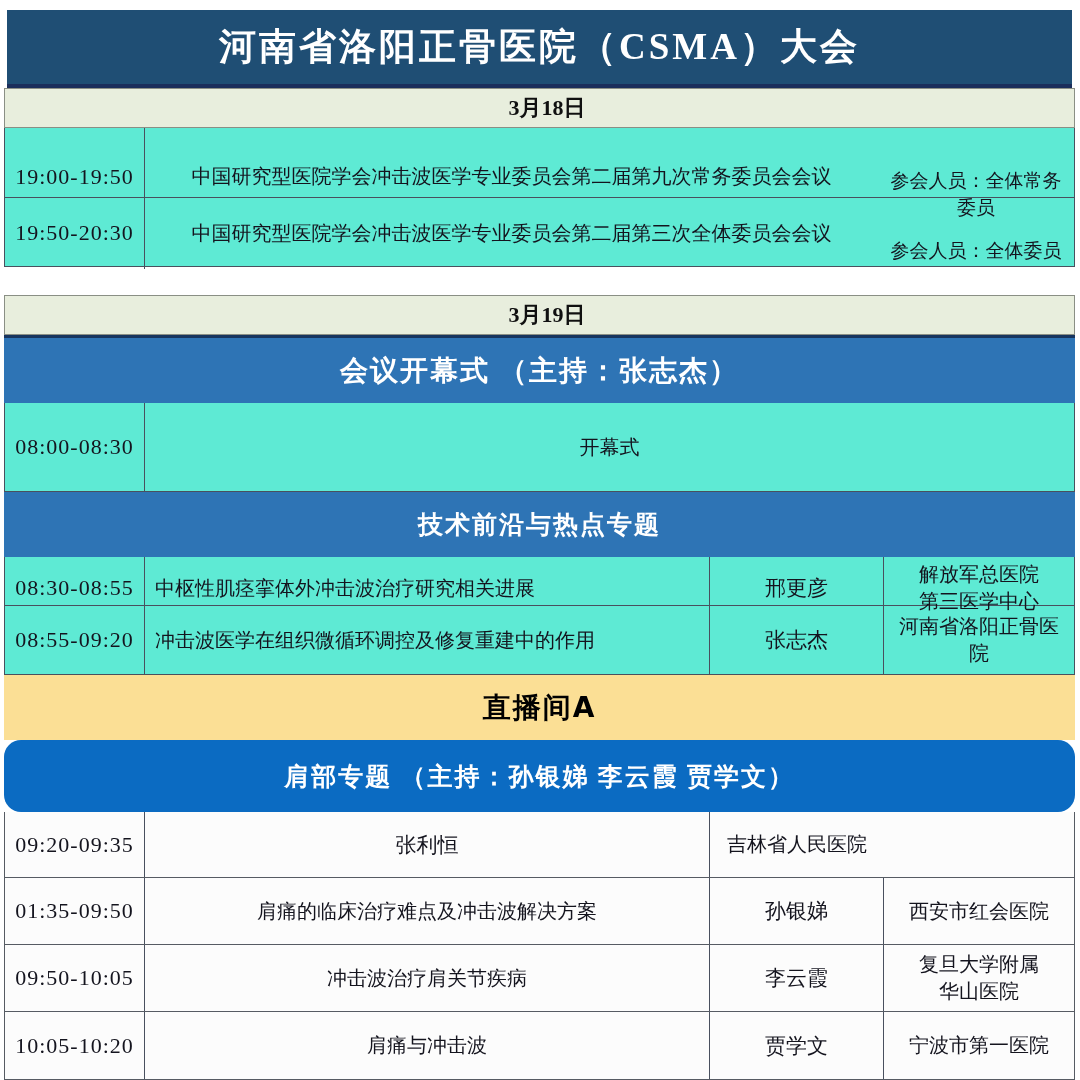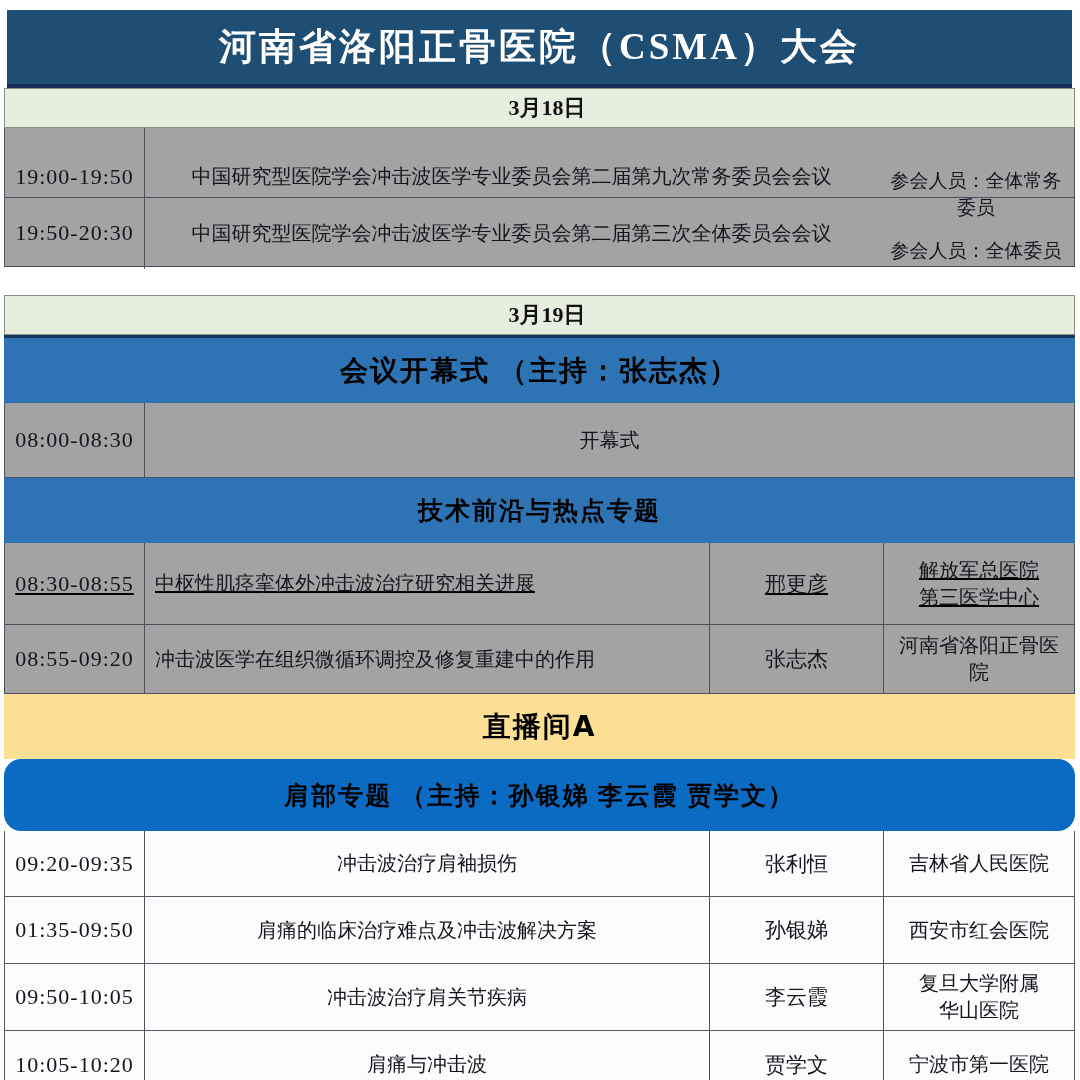--- a/index.html
+++ b/index.html
@@ -12,49 +12,49 @@
     display:flex; align-items:center; justify-content:center;
     color:#ffffff; font-size:37px; font-weight:bold; letter-spacing:3px; margin:0 3px; }
 
   
   .date-bar { height:40px; background:#E8EEDD; border:1px solid #8a8f85;
     display:flex; align-items:center; justify-content:center;
     font-size:22px; font-weight:600; color:#101010;padding-left:15px; }
 
   
   .tbl { border:1px solid #49505E; border-top:none; }
-  .t-row { display:grid; background:#a3a3a3; border-bottom:1px solid #49505E; }
+  .t-row { display:grid; background:#5eead4; border-bottom:1px solid #49505E; }
   .t-row:last-child { border-bottom:none; }
   .t-row > div { display:flex; align-items:center; justify-content:center;
     text-align:center; color:#14141e; padding:4px 8px; }
   .cols-3 { grid-template-columns:140px 1fr 196px; }
   .cols-2 { grid-template-columns:140px 1fr; }
   .cols-4 { grid-template-columns:140px 1fr 174px 190px; }
   .cell-time { font-size:22px; border-right:1px solid #49505E; letter-spacing:1px; }
   .cell-title { font-size:20px; }
   .cell-title.left { justify-content:flex-start; text-align:left; padding-left:10px; }
   .cell-title.bordered { border-right:1px solid #49505E; }
   .cell-speaker { font-size:21px; border-right:1px solid #49505E; }
   .cell-hosp { font-size:20px; white-space:pre-line; line-height:1.35; }
   .cell-note { font-size:19px; justify-content:flex-start; text-align:left;
     white-space:pre-line; line-height:1.4; padding-left:12px;margin-top:36px; }
 
   
-  .section-bar { background:#2E74B5; color:#000000; display:flex;
+  .section-bar { background:#2E74B5; color:#ffffff; display:flex;
     align-items:center; justify-content:center; font-weight:700; letter-spacing:2px; }
   .bar-opening { height:68px; font-size:28px; border-top:3px solid #17355F; }
   .bar-tech { height:65px; font-size:25px; }
   .bar-shoulder { height:72px; background:#0B6BC2; font-size:25px;border-radius:17px; }
   .live-bar { height:65px; background:#FBDF95; display:flex; align-items:center;
     justify-content:center; font-family:"DejaVu Sans","Liberation Sans",sans-serif;
     font-weight:900; font-size:28px; color:#000000; letter-spacing:2px; }
 
   
-  .h70 { height:70px; } .h68 { height:68px; } .h72 { height:74px; }
-  .h69 { height:82px;text-decoration:underline; } .h67 { height:67px; } .h66 { height:66px; }
+  .h70 { height:70px; } .h68 { height:68px; } .h72 { height:88px; }
+  .h69 { height:49px; } .h67 { height:67px; } .h66 { height:66px; }
 
   
   .tbl-white .t-row { background:#FCFCFC; border-color:#565b63; }
   .tbl-white { border-color:#565b63; }
 
   .gap { height:28px; background:#ffffff; }
 </style>
 </head>
 <body>
 
@@ -123,21 +123,20 @@
     <span>直播间A</span>
   </div>
 
   <div class="section-bar bar-shoulder">
     <span>肩部专题 （主持：孙银娣 李云霞 贾学文）</span>
   </div>
 
   <div class="tbl tbl-white">
     <div class="t-row cols-4 h66">
       <div class="cell-time">09:20-09:35</div>
-      <div class="cell-title bordered">冲击波治疗肩袖损伤</div>
       <div class="cell-speaker">张利恒</div>
       <div class="cell-hosp">吉林省人民医院</div>
     </div>
     <div class="t-row cols-4 h67">
       <div class="cell-time">01:35-09:50</div>
       <div class="cell-title bordered">肩痛的临床治疗难点及冲击波解决方案</div>
       <div class="cell-speaker">孙银娣</div>
       <div class="cell-hosp">西安市红会医院</div>
     </div>
     <div class="t-row cols-4 h67">

